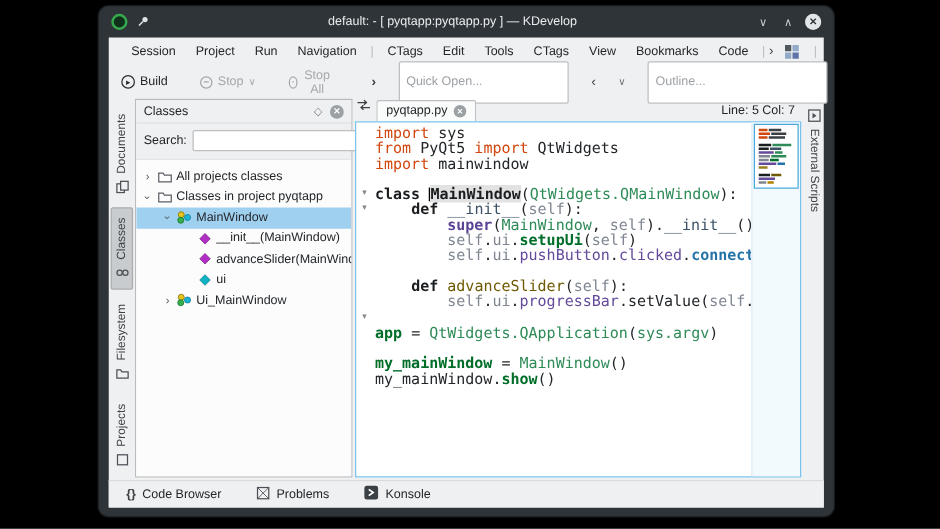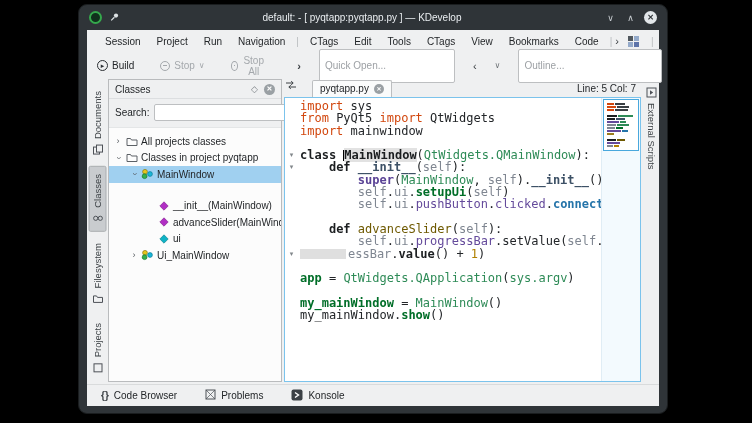--- a/index.html
+++ b/index.html
@@ -60,32 +60,32 @@
   .search-input{flex:1;height:17px;border:1px solid #bdbfc1;background:#fff;border-radius:2px;box-sizing:border-box;}
   .tree{flex:1;background:#fcfcfc;padding-top:5px;font-size:10px;overflow:hidden;}
   .tree-row{height:16.5px;display:flex;align-items:center;}
   .tree-row.selected{background:#a0d0f0;}
   .expander{width:12px;text-align:center;color:#565b60;font-size:9px;flex:none;}
   .expander .expanded{display:inline-block;transform:rotate(90deg);}
   .tree-icon{width:15px;display:flex;justify-content:center;flex:none;}
   .tree-label{padding-left:2px;white-space:nowrap;}
   
   .editor-col{flex:1;display:flex;flex-direction:column;min-width:0;margin:0 2px 2px 2px;}
-  .tabrow{height:18px;display:flex;align-items:flex-end;gap:15px;padding:0 1px;flex:none;}
+  .tabrow{height:18px;display:flex;align-items:flex-end;gap:4px;padding:0 1px;flex:none;}
   .switcher{margin-bottom:3px;}
   .tab{display:flex;align-items:center;gap:5px;background:#fafbfb;border:1px solid #bcbec0;border-bottom:none;
        padding:2px 7px 3px;font-size:10px;border-radius:2px 2px 0 0;}
   .cursor-status{margin-left:auto;font-size:10px;padding:0 4px 3px 0;}
   .editor{flex:1;border:1px solid #7bc3ec;background:#fff;display:flex;min-height:0;}
   .gutter{width:13px;padding-top:2px;flex:none;}
   .gutter-row{height:12.3px;line-height:12.3px;font-size:7px;color:#82878b;text-align:center;}
   .code{flex:1;padding:2px 0 0 2px;overflow:hidden;font-family:"DejaVu Sans Mono",monospace;font-size:12px;line-height:12.3px;}
   .code-line{height:12.3px;white-space:pre;}
   .c-p{color:#232629}.c-k{font-weight:bold;color:#1b1e20}.c-i{color:#d2470e}.c-t{color:#2e8b57}
-  .c-d{font-weight:bold;color:#3d5166}.c-dv{font-weight:normal;color:#6e5900}.c-s{color:#7f8691}
+  .c-d{font-weight:normal;color:#3d5166}.c-dv{font-weight:normal;color:#6e5900}.c-s{color:#7f8691}
   .c-m{color:#644a9b}.c-fn{font-weight:bold;color:#006e28}.c-cn{font-weight:bold;color:#2574a9}
   .c-su{font-weight:bold;color:#5a4396}.c-n{color:#b08000}.c-w{color:#9c7d1c}.c-b{font-weight:bold;color:#1b1e20}
   .c-hl{font-weight:bold;color:#1b1e20;background:#e2e2e2;}
   .caret{display:inline-block;width:1px;height:11px;background:#000;vertical-align:-2px;}
   .wrapbox{display:inline-block;width:46px;height:10px;background:#dfdfdf;margin-right:2px;vertical-align:-1px;}
   .mini-col{width:38px;border-left:1px solid #e0edf5;background:#f3fafe;flex:none;display:flex;flex-direction:column;}
   .mini-slider{margin:1px;border:1px solid #49a8dd;background:#fff;padding:3px;display:flex;flex-direction:column;gap:1.2px;}
   .mini-row{height:1.8px;display:flex;gap:1px;}
   .mini-row i{height:100%;display:block;}
   
@@ -238,21 +238,21 @@
               <span class="expander"><span class="expanded">›</span></span>
               <span class="tree-icon">
                 <svg width="13" height="12" viewBox="0 0 13 12">
                   <circle cx="4" cy="3.8" r="2.4" fill="#e7c51c" stroke="#8a7a10" stroke-width="0.7"></circle>
                   <circle cx="3.6" cy="8.2" r="2.4" fill="#35b04e" stroke="#1d7a30" stroke-width="0.7"></circle>
                   <circle cx="9" cy="6" r="2.4" fill="#19b6d8" stroke="#0d7e98" stroke-width="0.7"></circle>
                 </svg>
               </span>
               <span class="tree-label">MainWindow</span>
             </div>
-            <div class="tree-row" style="padding-left: 35px; margin-top: 15px;">
+            <div class="tree-row" style="padding-left: 35px;">
               <span class="expander"></span>
               <span class="tree-icon">
                 <svg width="10" height="10" viewBox="0 0 10 10">
                   <polygon points="5,0.8 9.2,5 5,9.2 0.8,5" fill="#b12fc4" stroke="#7c1d8a" stroke-width="0.6"></polygon>
                 </svg>
               </span>
               <span class="tree-label">__init__(MainWindow)</span>
             </div>
             <div class="tree-row" style="padding-left: 35px;">
               <span class="expander"></span>
@@ -331,21 +331,20 @@
               <div class="code-line"><span class="c-i">import</span><span class="c-p"> mainwindow</span></div>
               <div class="code-line"></div>
               <div class="code-line"><span class="c-k">class</span><span class="c-p"> </span><span class="caret"></span><span class="c-hl">MainWindow</span><span class="c-p">(</span><span class="c-t">QtWidgets.QMainWindow</span><span class="c-p">):</span></div>
               <div class="code-line"><span class="c-p">    </span><span class="c-k">def</span><span class="c-p"> </span><span class="c-d">__init__</span><span class="c-p">(</span><span class="c-s">self</span><span class="c-p">):</span></div>
               <div class="code-line"><span class="c-p">        </span><span class="c-su">super</span><span class="c-p">(</span><span class="c-t">MainWindow</span><span class="c-p">, </span><span class="c-s">self</span><span class="c-p">).</span><span class="c-d">__init__</span><span class="c-p">()</span></div>
               <div class="code-line"><span class="c-p">        </span><span class="c-s">self</span><span class="c-p">.</span><span class="c-s">ui</span><span class="c-p">.</span><span class="c-fn">setupUi</span><span class="c-p">(</span><span class="c-s">self</span><span class="c-p">)</span></div>
               <div class="code-line"><span class="c-p">        </span><span class="c-s">self</span><span class="c-p">.</span><span class="c-s">ui</span><span class="c-p">.</span><span class="c-m">pushButton</span><span class="c-p">.</span><span class="c-m">clicked</span><span class="c-p">.</span><span class="c-cn">connect</span><span class="c-p">(</span><span class="c-s">self</span><span class="c-p">.</span><span class="c-m">ad</span></div>
               <div class="code-line"></div>
               <div class="code-line"><span class="c-p">    </span><span class="c-k">def</span><span class="c-p"> </span><span class="c-dv">advanceSlider</span><span class="c-p">(</span><span class="c-s">self</span><span class="c-p">):</span></div>
               <div class="code-line"><span class="c-p">        </span><span class="c-s">self</span><span class="c-p">.</span><span class="c-s">ui</span><span class="c-p">.</span><span class="c-m">progressBar</span><span class="c-p">.setValue(</span><span class="c-s">self</span><span class="c-p">.</span><span class="c-s">ui</span><span class="c-p">.</span><span class="c-m">progr</span></div>
-              <div class="code-line"><span class="wrapbox"></span><span class="c-s">essBar</span><span class="c-p">.</span><span class="c-b">value</span><span class="c-p">() + </span><span class="c-n">1</span><span class="c-p">)</span></div>
               <div class="code-line"></div>
               <div class="code-line"><span class="c-fn">app</span><span class="c-p"> = </span><span class="c-t">QtWidgets.QApplication</span><span class="c-p">(</span><span class="c-t">sys.argv</span><span class="c-p">)</span></div>
               <div class="code-line"></div>
               <div class="code-line"><span class="c-fn">my_mainWindow</span><span class="c-p"> = </span><span class="c-t">MainWindow</span><span class="c-p">()</span></div>
               <div class="code-line"><span class="c-p">my_mainWindow.</span><span class="c-fn">show</span><span class="c-p">()</span></div>
               <div class="code-line"></div>
             </div>
           <div class="mini-col">
             <div class="mini-slider">
                 <div class="mini-row">

